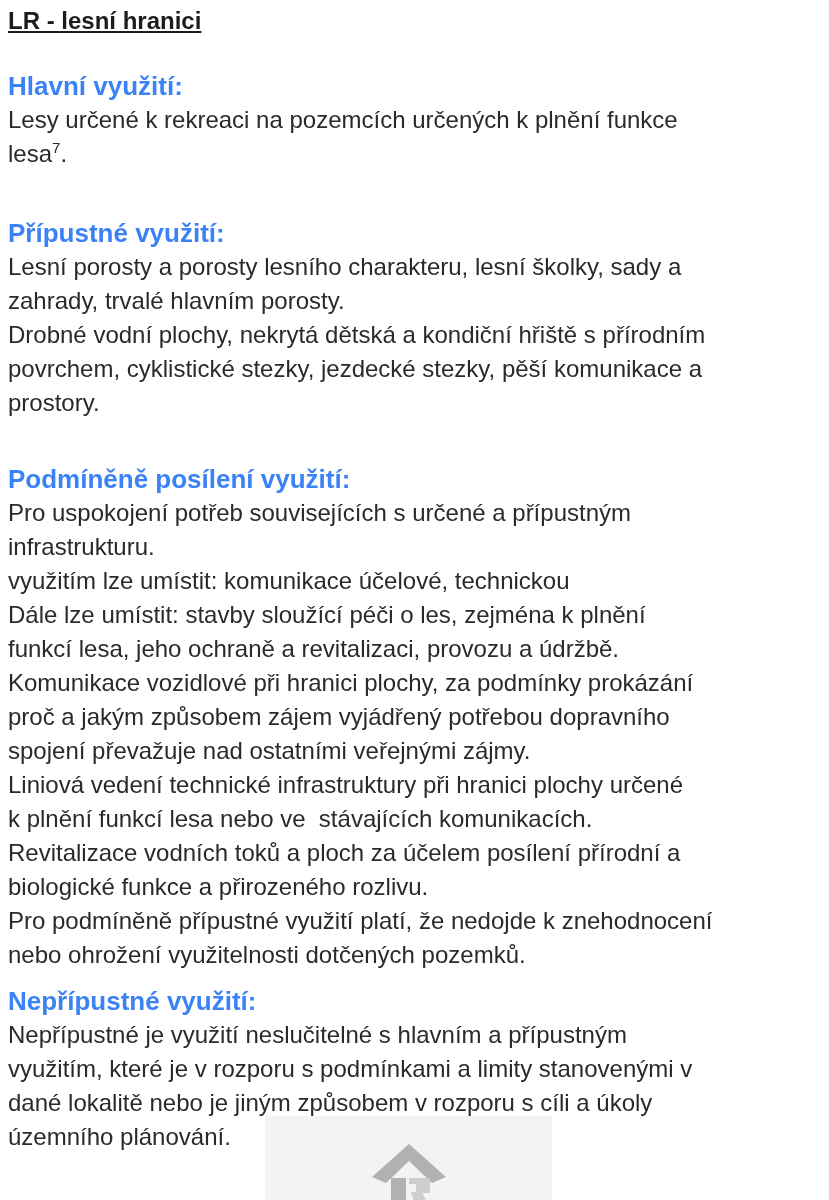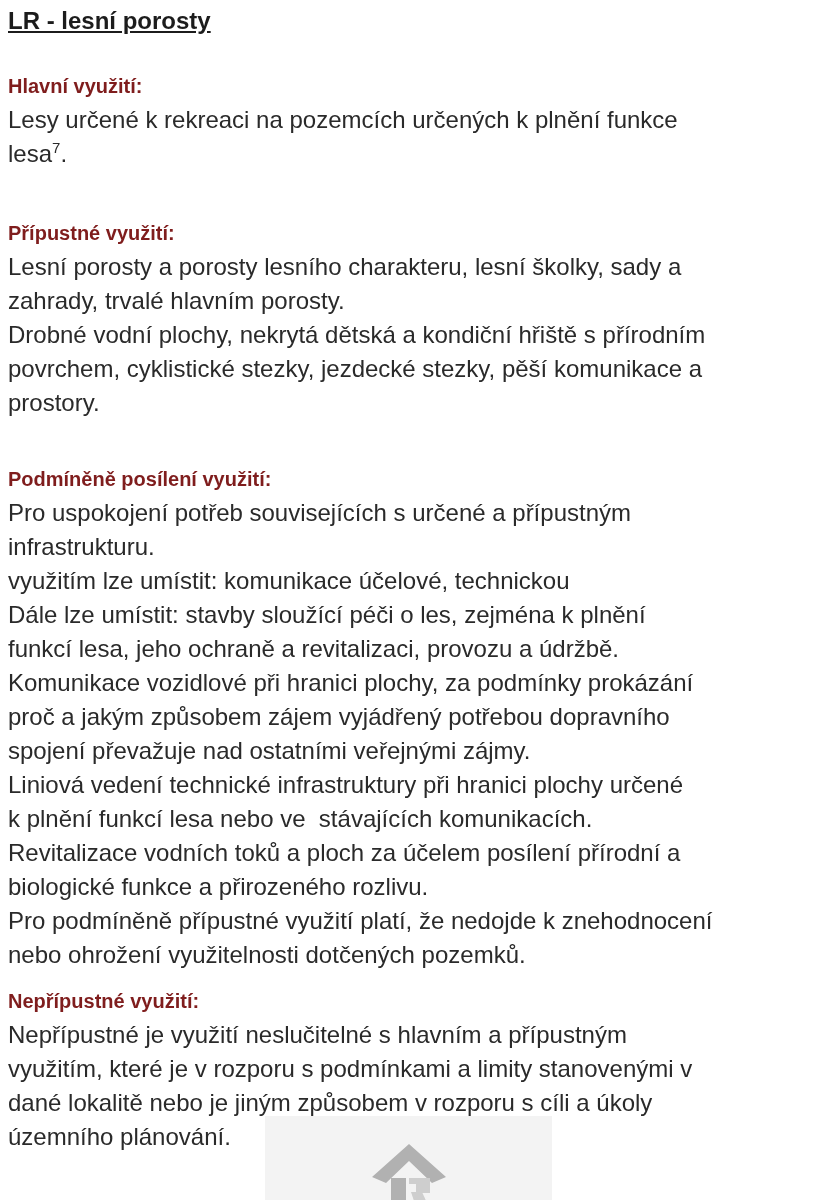--- a/index.html
+++ b/index.html
@@ -27,25 +27,25 @@
     font-weight: bold;
     text-decoration: underline;
     white-space: pre;
     color: #1c1c1c;
   }
   .section { margin: 0; }
   .section.gap-sm  { margin-top: 31px; }
   .section.gap-md  { margin-top: 42px; }
   .section.gap-end { margin-top: 12px; }
   .heading {
-    font-size: 20px;
+    font-size: 26px;
     line-height: 34px;
     font-weight: bold;
     white-space: pre;
-    color: #7f1d1d;
+    color: #3b82f6;
   }
   .lines .line, .line {
     font-size: 24px;
     line-height: 34px;
     white-space: pre;
     color: #2a2a2a;
   }
   .sup {
     font-size: 15px;
     position: relative;
@@ -79,21 +79,21 @@
     letter-spacing: 4.5px;
     color: #b5b5b5;
     white-space: pre;
   }
 </style>
 </head>
 <body>
 
 <div class="doc">
 
-  <div class="title">LR - lesní porosty</div>
+  <div class="title">LR - lesní hranici</div>
 
   <div class="section gap-sm">
     <div class="heading">Hlavní využití:</div>
     <div class="lines">
         <div class="line">Lesy určené k rekreaci na pozemcích určených k plnění funkce</div>
       </div>
     <div class="line"><span>lesa</span><span class="sup">7</span><span>.</span></div>
   </div>
 
   <div class="section gap-md">

